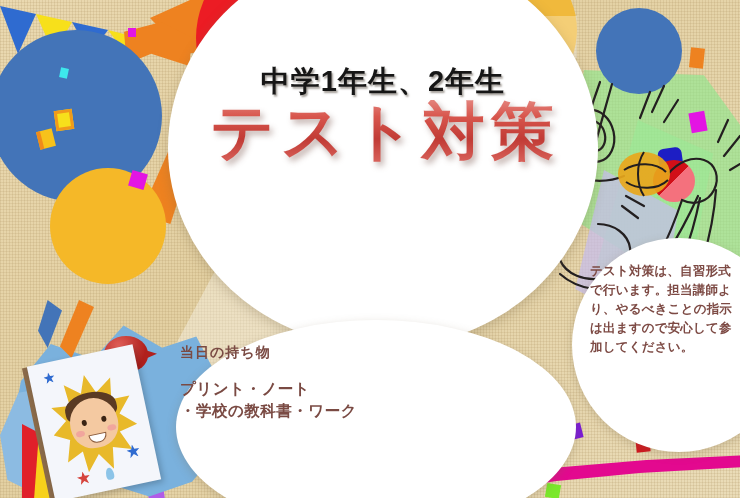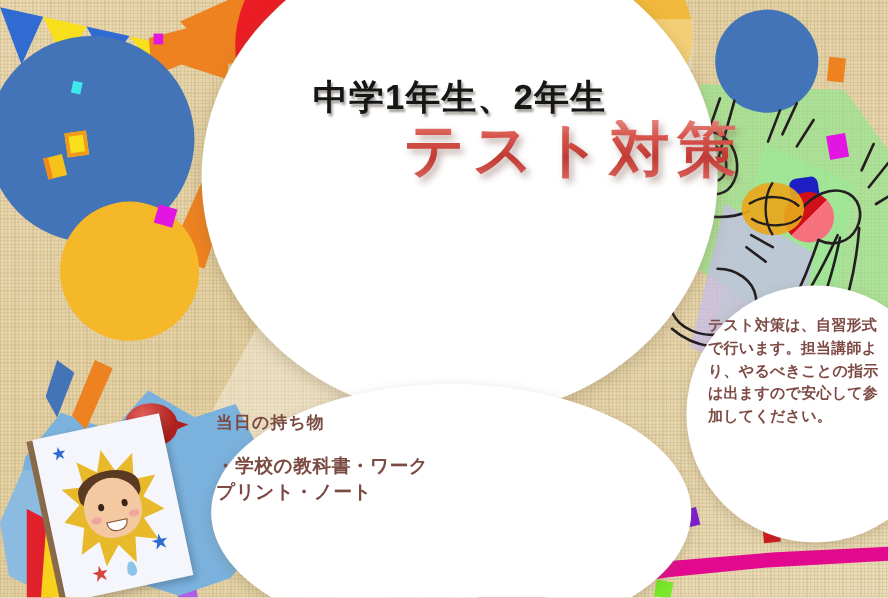--- a/index.html
+++ b/index.html
@@ -185,22 +185,22 @@
   .txt { position:absolute; }
   .grade {
     left:168px; top:62px; width:430px;
     text-align:center;
     font-size:29px; font-weight:bold; color:#161616;
     letter-spacing:1px;
     text-shadow:1.5px 2px 2px rgba(90,80,70,0.55);
   }
   .big-title {
     left:150px; top:100px; width:470px;
-    text-align:right;
-    font-size:50px; font-weight:bold;
+    text-align:center;
+    font-size:63px; font-weight:bold;
     letter-spacing:6px;
     color:#cf4a44;
     background:linear-gradient(180deg,#e3837c 0%, #d8564d 26%, #c13b35 62%, #d9625b 100%);
     -webkit-background-clip:text; background-clip:text;
     -webkit-text-fill-color:transparent;
     filter: drop-shadow(3px 4px 3px rgba(110,70,60,0.42));
     line-height:1;
   }
   .dates {
     left:176px; top:172px; width:420px;
@@ -338,20 +338,20 @@
   <div class="layer circ-right"></div>
 
   
   <div class="txt grade">中学1年生、2年生</div>
   <div class="txt big-title">テスト対策</div>
 
 
   <div class="txt supplies">
     <div class="heading">当日の持ち物</div>
     <div class="gap1"></div>
+    <div class="item">プリント・ノート</div>
     <div class="item">・学校の教科書・ワーク</div>
-    <div class="item">プリント・ノート</div>
     <div class="gap2"></div>
   </div>
 
   <div class="txt notice">テスト対策は、自習形式で行います。担当講師より、やるべきことの指示は出ますので安心して参加してください。</div>
 
 </div>
 
 </body></html>

